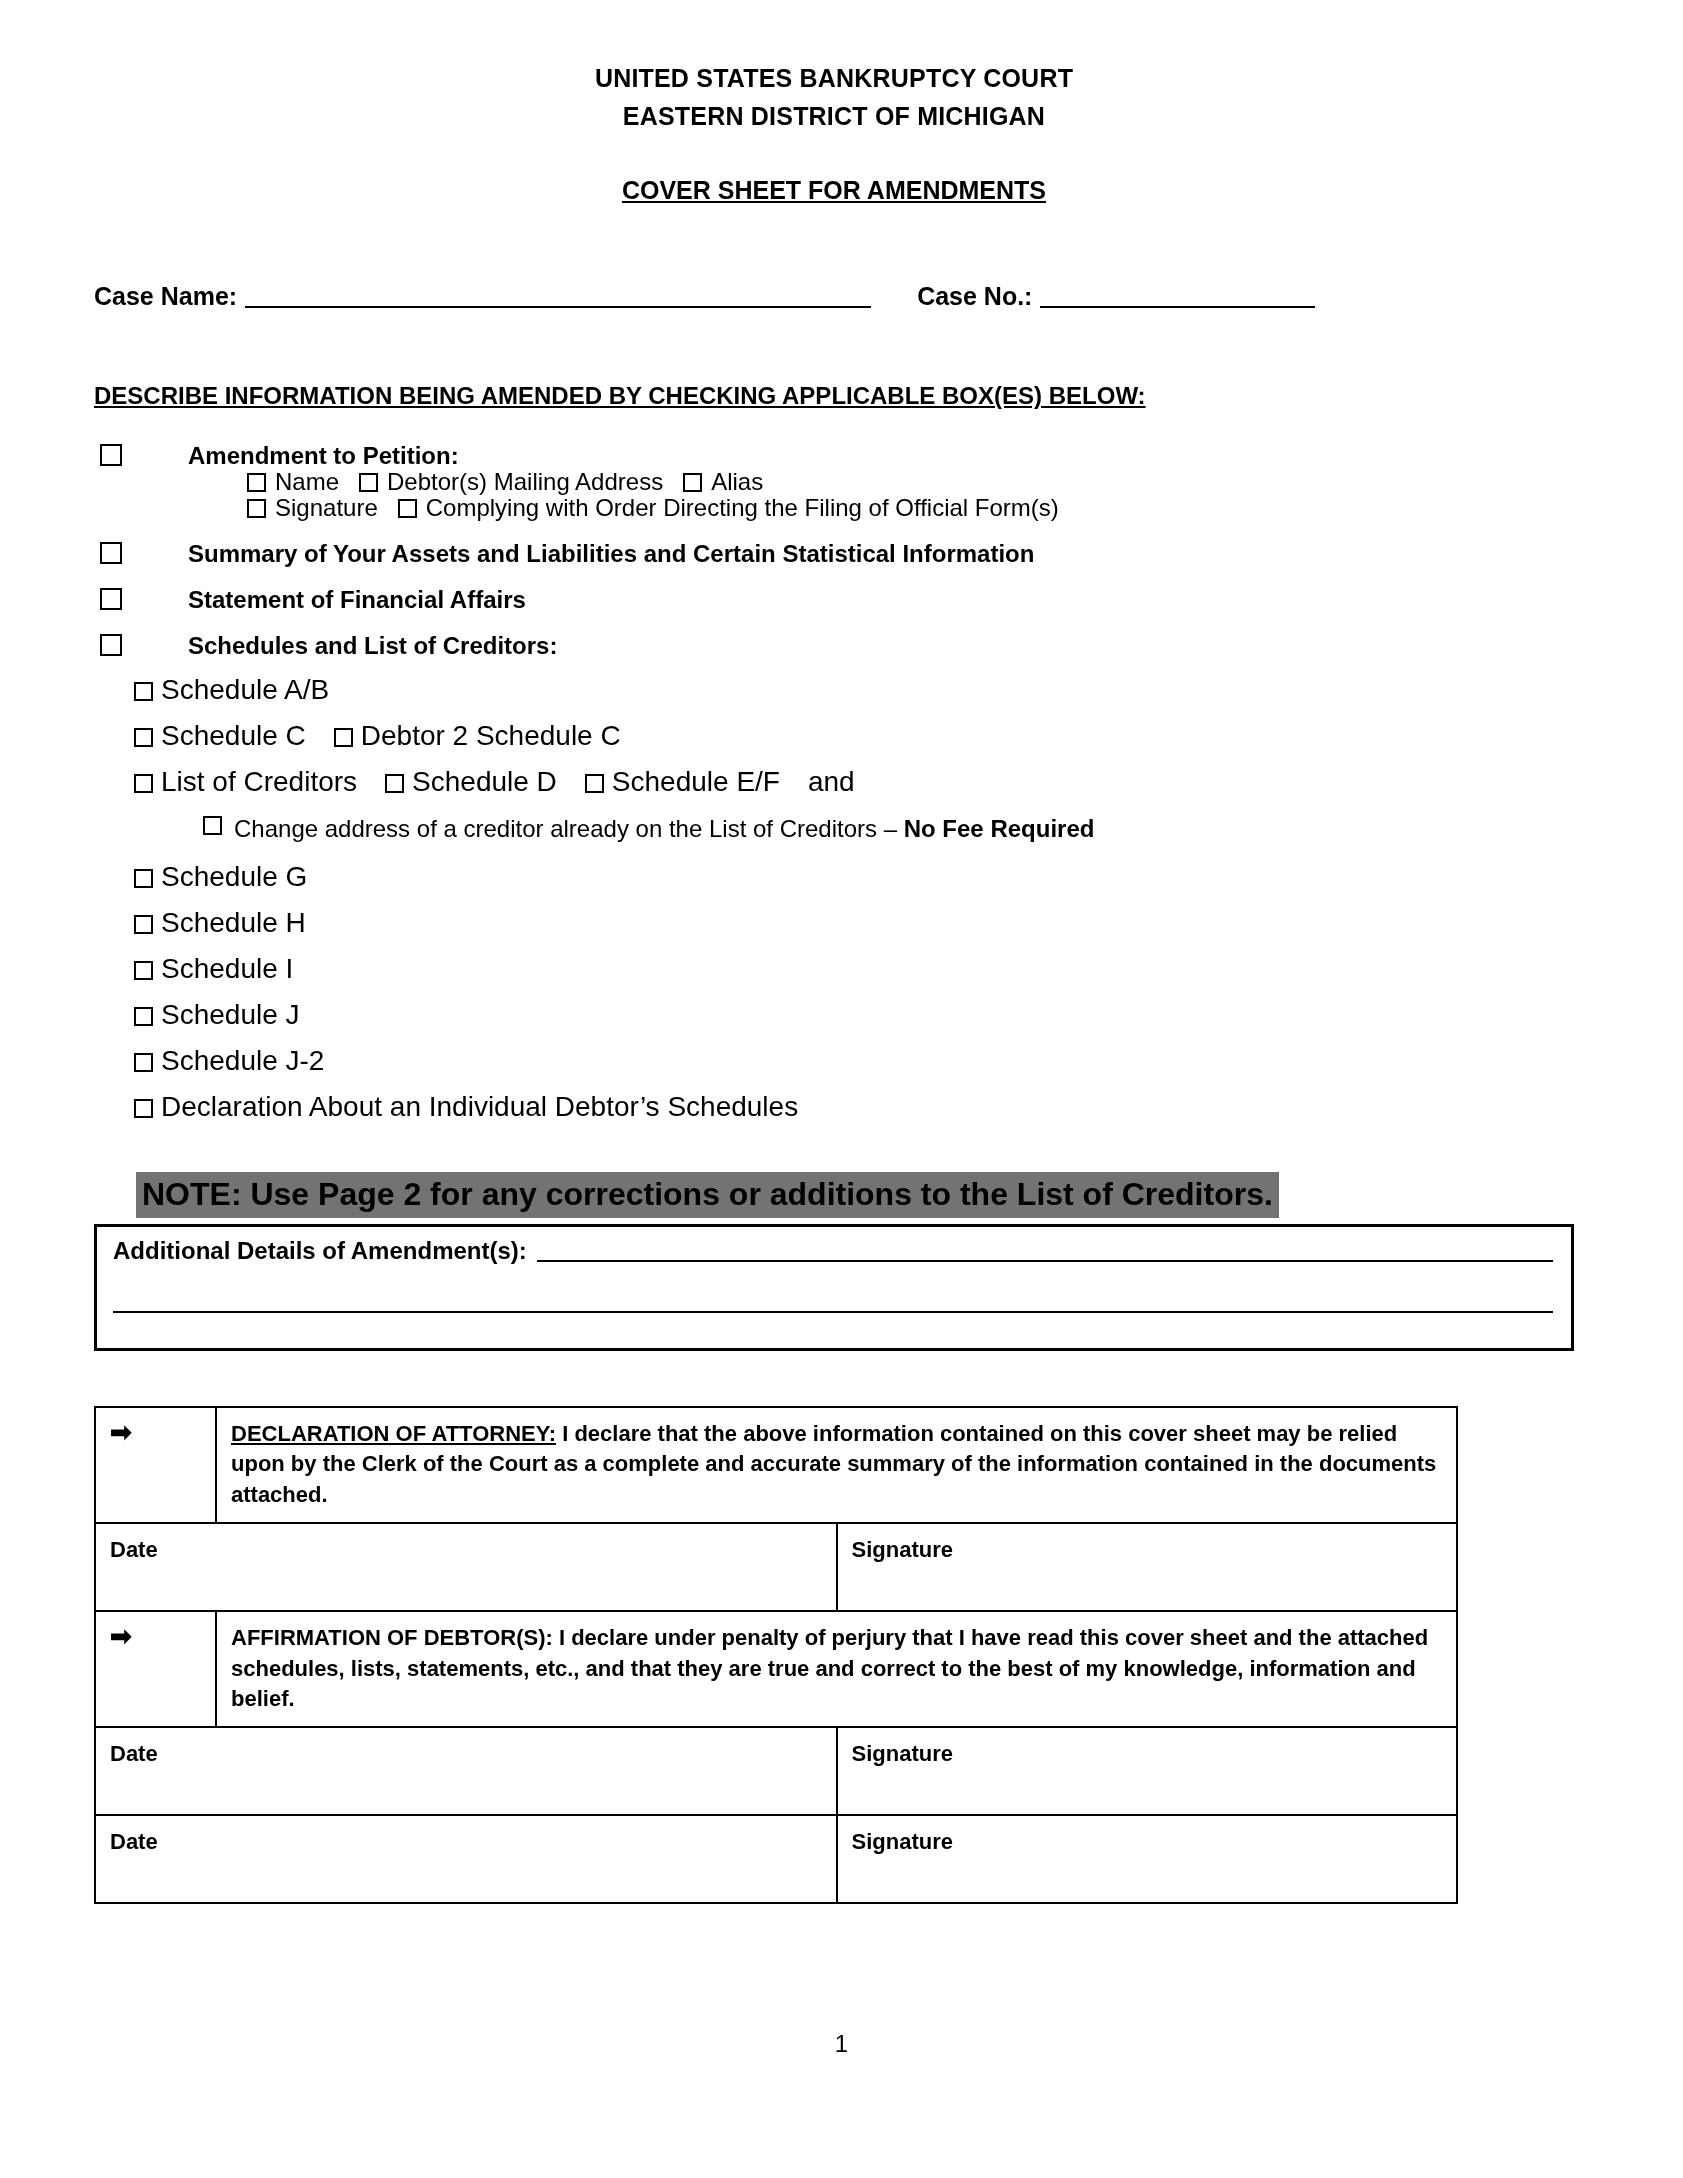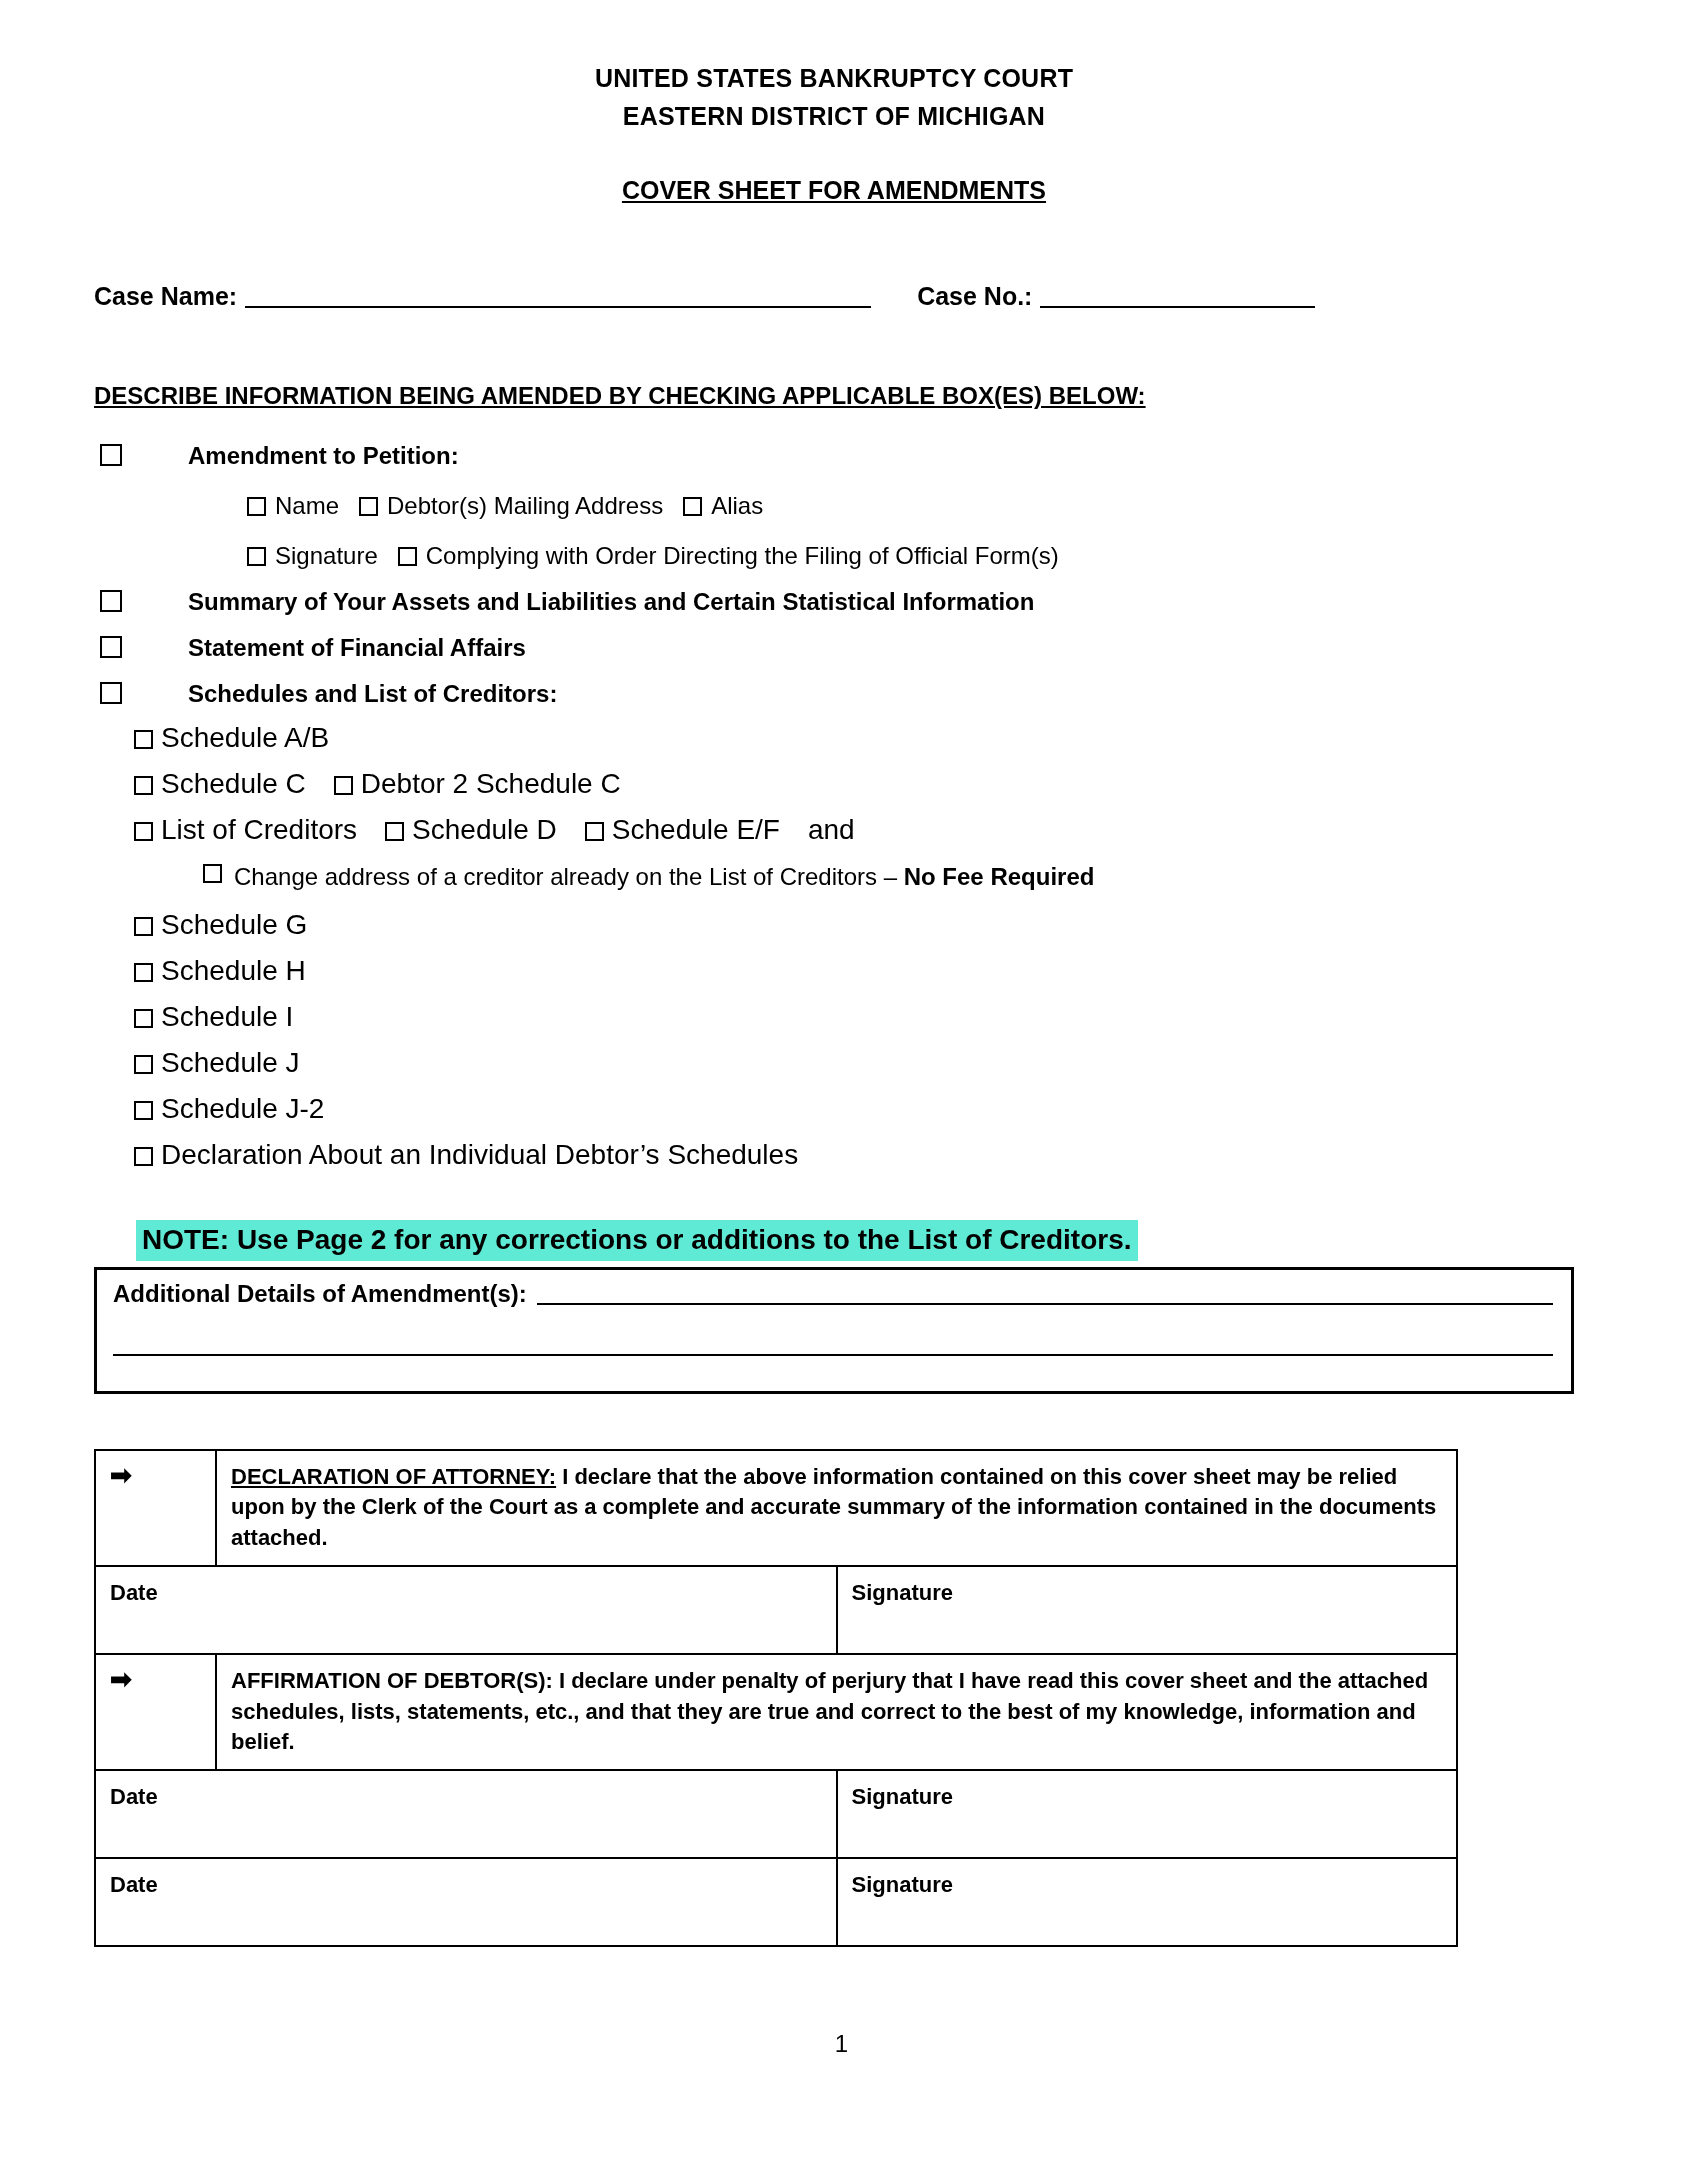--- a/index.html
+++ b/index.html
@@ -90,21 +90,21 @@
     align-items: flex-start;
     gap: 38px;
   }
   .bold { font-weight: bold; }
 
   .lvl0 { margin-top: 34px; padding-left: 6px; }
   .lvl0 .txt { font-weight: bold; font-size: 24px; }
   .lvl0 .cb { margin-right: 28px; }
 
   .sub1 {
-    margin-top: 26px;
+    margin-top: 2px;
     padding-left: 153px;
     font-size: 24px;
     display: flex;
     align-items: center;
     flex-wrap: nowrap;
   }
   .sub1 .seg { margin-right: 20px; white-space: nowrap; }
 
   .lvl1 {
     margin-top: 22px;
@@ -132,23 +132,23 @@
     line-height: 1.38;
   }
   .sub2 .cb { margin-right: 12px; margin-top: 4px; }
   .sub2 .txt { max-width: 1099px; }
 
   
   .note {
     margin-top: 51px;
     margin-left: 42px;
     display: inline-block;
-    background: #5eead4;
-    font-weight: bold;
-    font-size: 28px;
+    background: #737373;
+    font-weight: bold;
+    font-size: 32px;
     padding: 4px 6px 5px 6px;
   }
 
   
   .details-box {
     margin-top: 6px;
     border: 3px solid #000;
     height: 127px;
     box-sizing: border-box;
     padding: 10px 18px 0 16px;

